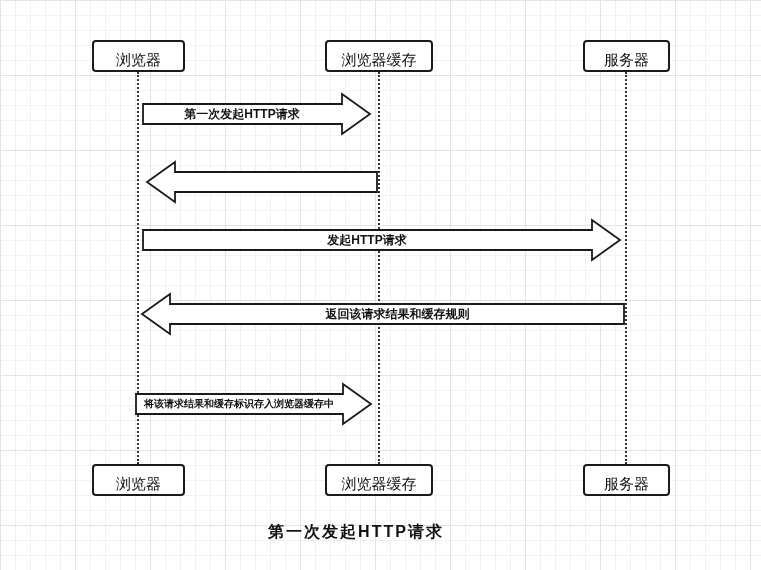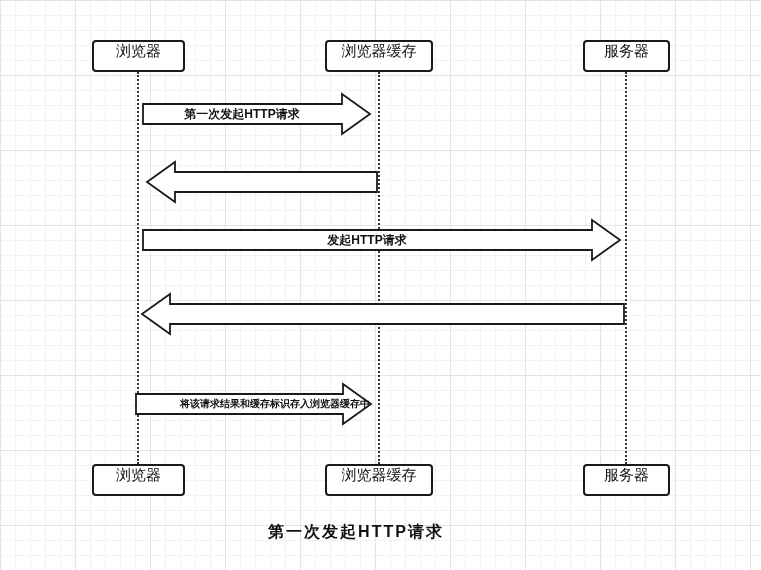--- a/index.html
+++ b/index.html
@@ -25,21 +25,21 @@
       linear-gradient(90deg, #f1f2f3 1px, transparent 1px);
     background-size: 75px 75px, 75px 75px, 15px 15px, 15px 15px;
   }
   .actor {
     position: absolute;
     height: 32px;
     background: #ffffff;
     border: 2px solid #1a1a1a;
     border-radius: 4px;
     display: flex;
-    align-items: flex-start;
+    align-items: flex-end;
     justify-content: center;
     font-size: 15px;
     color: #111;
     box-sizing: border-box;
     z-index: 3;
   }
   .lifeline {
     position: absolute;
     width: 0;
     border-left: 2px dotted #333;
@@ -109,27 +109,28 @@
     <svg width="480" height="44" viewBox="0 0 480 44">
       <polygon points="1,12 450,12 450,2 478,22 450,42 450,32 1,32" fill="#ffffff" stroke="#1a1a1a" stroke-width="1.8" stroke-linejoin="miter"></polygon>
     </svg>
     <span class="lbl" style="left:0; width:450px;">发起HTTP请求</span>
   </div>
 
   <div class="arrow" style="left:140px; top:292px; width:485px; height:44px;">
     <svg width="485" height="44" viewBox="0 0 485 44">
       <polygon points="484,12 30,12 30,2 2,22 30,42 30,32 484,32" fill="#ffffff" stroke="#1a1a1a" stroke-width="1.8" stroke-linejoin="miter"></polygon>
     </svg>
+    <span class="lbl" style="left:30px; width:455px;">返回该请求结果和缓存规则</span>
   </div>
 
   <div class="arrow" style="left:135px; top:382px; width:238px; height:44px;">
     <svg width="238" height="44" viewBox="0 0 238 44">
       <polygon points="1,12 208,12 208,2 236,22 208,42 208,32 1,32" fill="#ffffff" stroke="#1a1a1a" stroke-width="1.8" stroke-linejoin="miter"></polygon>
     </svg>
-    <span class="lbl small" style="left:8px; width:208px;padding-left:28px;">将该请求结果和缓存标识存入浏览器缓存中</span>
+    <span class="lbl small" style="left:0; width:208px;">将该请求结果和缓存标识存入浏览器缓存中</span>
   </div>
 
   <div class="actor" style="left:92px; top:464px; width:93px;">
     <span>浏览器</span>
   </div>
   <div class="actor" style="left:325px; top:464px; width:108px;">
     <span>浏览器缓存</span>
   </div>
   <div class="actor" style="left:583px; top:464px; width:87px;">
     <span>服务器</span>

